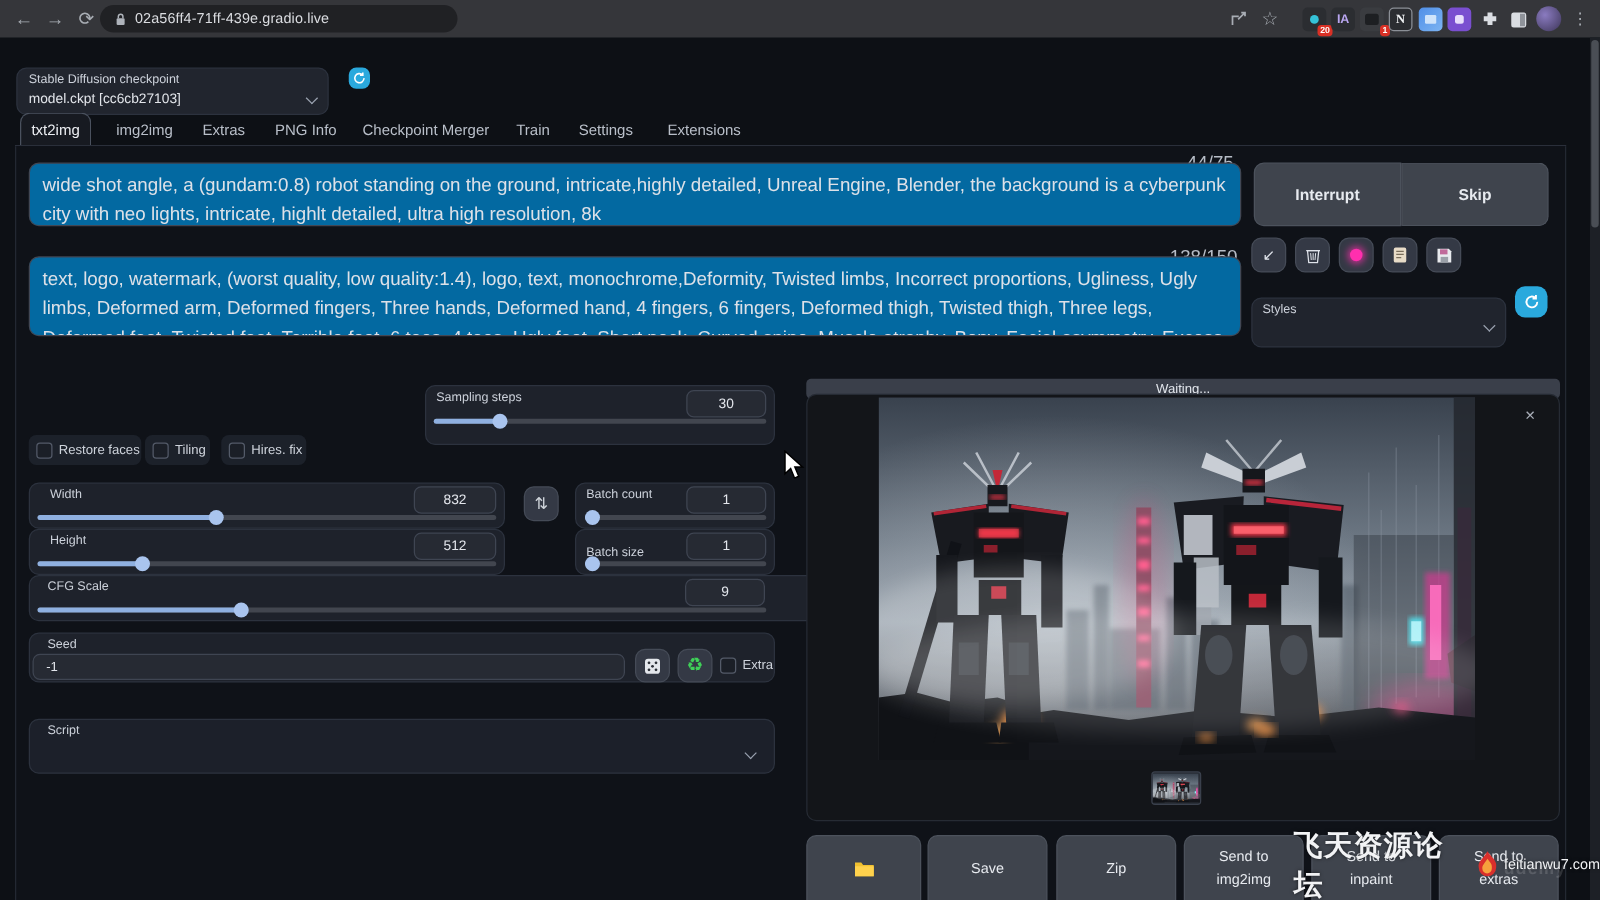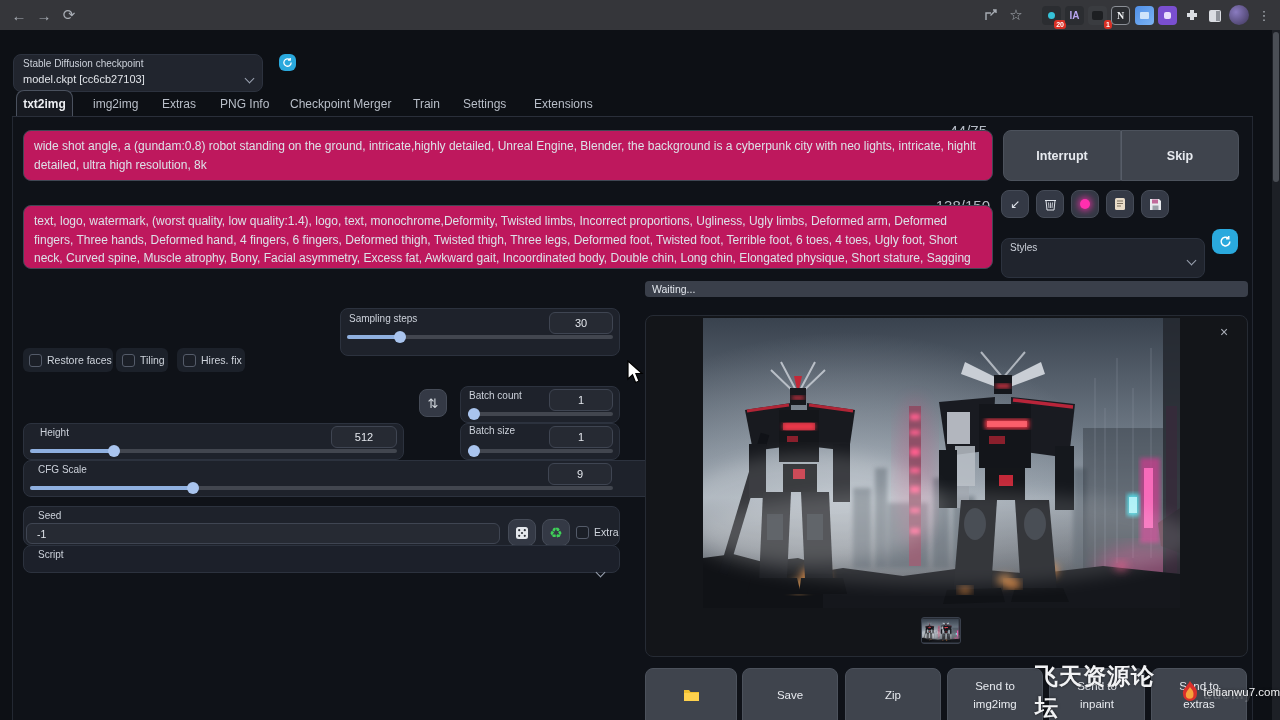--- a/index.html
+++ b/index.html
@@ -42,32 +42,32 @@
     border-radius:50%; background:#a9c4ee; }
   .cb { width:13px; height:13px; background:#1b1f27; border:1.5px solid #545b69; border-radius:3px; }
   .cblab { font-size:10.5px; color:#ced3db; }
   .lab { font-size:10px; color:#ccd1da; }
 
   
   .tab { top:90px; height:27px; display:flex; align-items:center; font-size:12px;
     color:#b9bfc9; padding:0 2px; }
   #tab-active { left:16px; width:57px; justify-content:center; color:#eceef2;
     background:#171a21; border:1px solid #4a515e; border-bottom:1px solid #171a21;
-    border-radius:8px 8px 0 0;font-weight:bold; }
+    border-radius:8px 8px 0 0; }
   #tabline { left:12px; top:116px; width:1241px; height:1px; background:#2a2f3a; }
   #panel { left:12px; top:117px; width:1241px; height:603px;
     border-left:1px solid #232832; border-right:1px solid #232832; background:#0f1218; }
 
-  .ta { background:#be185d; border:1px solid #414754; border-radius:8px;
-    font-size:12px; line-height:1.55; color:#dde1e8; padding:6px 10px; overflow:hidden; }
+  .ta { background:#0369a1; border:1px solid #414754; border-radius:8px;
+    font-size:15px; line-height:1.55; color:#dde1e8; padding:6px 10px; overflow:hidden; }
   .counter { font-size:15px; color:#b6bcc6; text-align:right; }
 
   
-  #waitbar { left:645px; top:281px; width:603px; height:16px; border-radius:4px;
-    background:#3a3f4a; display:flex; align-items:center; padding:0 7px; }
+  #waitbar { left:645px; top:303px; width:603px; height:16px; border-radius:4px;
+    background:#3a3f4a; display:flex; align-items:center; padding:0 7px;justify-content:center; }
   #waitbar span { font-size:10.5px; color:#e2e6ec; }
   #imgpanel { left:645px; top:315px; width:603px; height:342px; background:#131519;
     border:1px solid #262b34; border-radius:8px; }
   #mainimg { left:703px; top:318px; width:477px; height:290px; background:#2a2f38; }
   #closex { left:1220px; top:324px; font-size:14px; color:#a9aeb8; }
   #thumb { left:921px; top:617px; width:40px; height:27px; border:1px solid #3a404c;
     border-radius:3px; overflow:hidden; background:#262b33; }
 
   
   #wm { left:1035px; top:672px; width:245px; height:40px; pointer-events:none; z-index:50;
@@ -83,20 +83,27 @@
 </style>
 </head>
 <body>
 
 <div id="frame">
 
   <div id="chrome" class="abs">
     <div class="abs nav-ic" style="left:8px">←</div>
     <div class="abs nav-ic" style="left:33px">→</div>
     <div class="abs nav-ic" style="left:58px">⟳</div>
+    <div id="urlpill" class="abs">
+      <svg class="lock" viewBox="0 0 9 12">
+        <rect x="1" y="5" width="7" height="6" rx="1" fill="#aeb3ba"></rect>
+        <path d="M2.5 5V3.5a2 2 0 0 1 4 0V5" fill="none" stroke="#aeb3ba" stroke-width="1.3"></path>
+      </svg>
+      <span id="urltext">02a56ff4-71ff-439e.gradio.live</span>
+    </div>
     <div class="abs nav-ic" style="left:980px">
       <svg width="14" height="14" viewBox="0 0 14 14">
           <path d="M2 12 V5 h5 M9 2 h3 v3 M12 2 L6.5 7.5" fill="none" stroke="#a8adb4" stroke-width="1.4"></path>
         </svg>
     </div>
     <div class="abs nav-ic" style="left:1005px">☆</div>
     <div class="abs extic" style="left:1042px; background:#2b2d31">
       <div style="width:7px;height:7px;border-radius:50%;background:#35c2d8"></div>
       <span class="badge">20</span>
     </div>
@@ -218,20 +225,31 @@
   </div>
   <div class="abs" style="left:116px; top:348px; width:52px; height:24px; background:#1c212a; border-radius:6px">
     <div class="cb abs" style="left:6px; top:6px"></div>
     <div class="cblab abs" style="left:24px; top:6px">Tiling</div>
   </div>
   <div class="abs" style="left:177px; top:348px; width:68px; height:24px; background:#1c212a; border-radius:6px">
     <div class="cb abs" style="left:6px; top:6px"></div>
     <div class="cblab abs" style="left:24px; top:6px">Hires. fix</div>
   </div>
 
+  <div class="abs block" style="left:23px; top:370px; width:381px; height:37px">
+    <div class="abs lab" style="left:16px; top:3px">Width</div>
+    <div class="abs inputbox" style="left:307px; top:2px; width:66px; height:22px">832</div>
+    <div class="abs" style="left:6px; top:21px; width:367px">
+      <div class="track">
+          <div class="fill" style="width: 39%;">
+            <div class="thumb"></div>
+          </div>
+        </div>
+    </div>
+  </div>
   <div class="abs block" style="left:23px; top:407px; width:381px; height:37px">
     <div class="abs lab" style="left:16px; top:3px">Height</div>
     <div class="abs inputbox" style="left:307px; top:2px; width:66px; height:22px">512</div>
     <div class="abs" style="left:6px; top:21px; width:367px">
       <div class="track">
           <div class="fill" style="width: 23%;">
             <div class="thumb"></div>
           </div>
         </div>
     </div>
@@ -246,21 +264,21 @@
     <div class="abs inputbox" style="left:88px; top:2px; width:64px; height:22px">1</div>
     <div class="abs" style="left:7px; top:21px; width:145px">
       <div class="track">
           <div class="fill" style="width: 4%;">
             <div class="thumb"></div>
           </div>
         </div>
     </div>
   </div>
   <div class="abs block" style="left:460px; top:407px; width:160px; height:37px">
-    <div class="abs lab" style="left:8px; top:1px">Batch size</div>
+    <div class="abs lab" style="left:8px; top:13px">Batch size</div>
     <div class="abs inputbox" style="left:88px; top:2px; width:64px; height:22px">1</div>
     <div class="abs" style="left:7px; top:21px; width:145px">
       <div class="track">
           <div class="fill" style="width: 4%;">
             <div class="thumb"></div>
           </div>
         </div>
     </div>
   </div>
 
@@ -289,21 +307,21 @@
           <circle cx="9.8" cy="9.8" r="1.1" fill="#2b2f37"></circle>
       </svg>
     </div>
     <div class="abs toolbtn" style="left:518px; top:12px; height:27px">
       <span style="color:#3fd158; font-size:15px; line-height:1">♻</span>
     </div>
     <div class="cb abs" style="left:552px; top:19px"></div>
     <div class="cblab abs" style="left:570px; top:19px">Extra</div>
   </div>
 
-  <div class="abs block" style="left:23px; top:529px; width:597px; height:28px; background:#1c202a">
+  <div class="abs block" style="left:23px; top:559px; width:597px; height:44px; background:#1c202a">
     <div class="abs lab" style="left:14px; top:3px">Script</div>
     <div class="abs chev" style="left:573px; top:27px"></div>
   </div>
 
   <div id="waitbar" class="abs">
     <span>Waiting...</span>
   </div>
 
   <div id="imgpanel" class="abs"></div>
 

